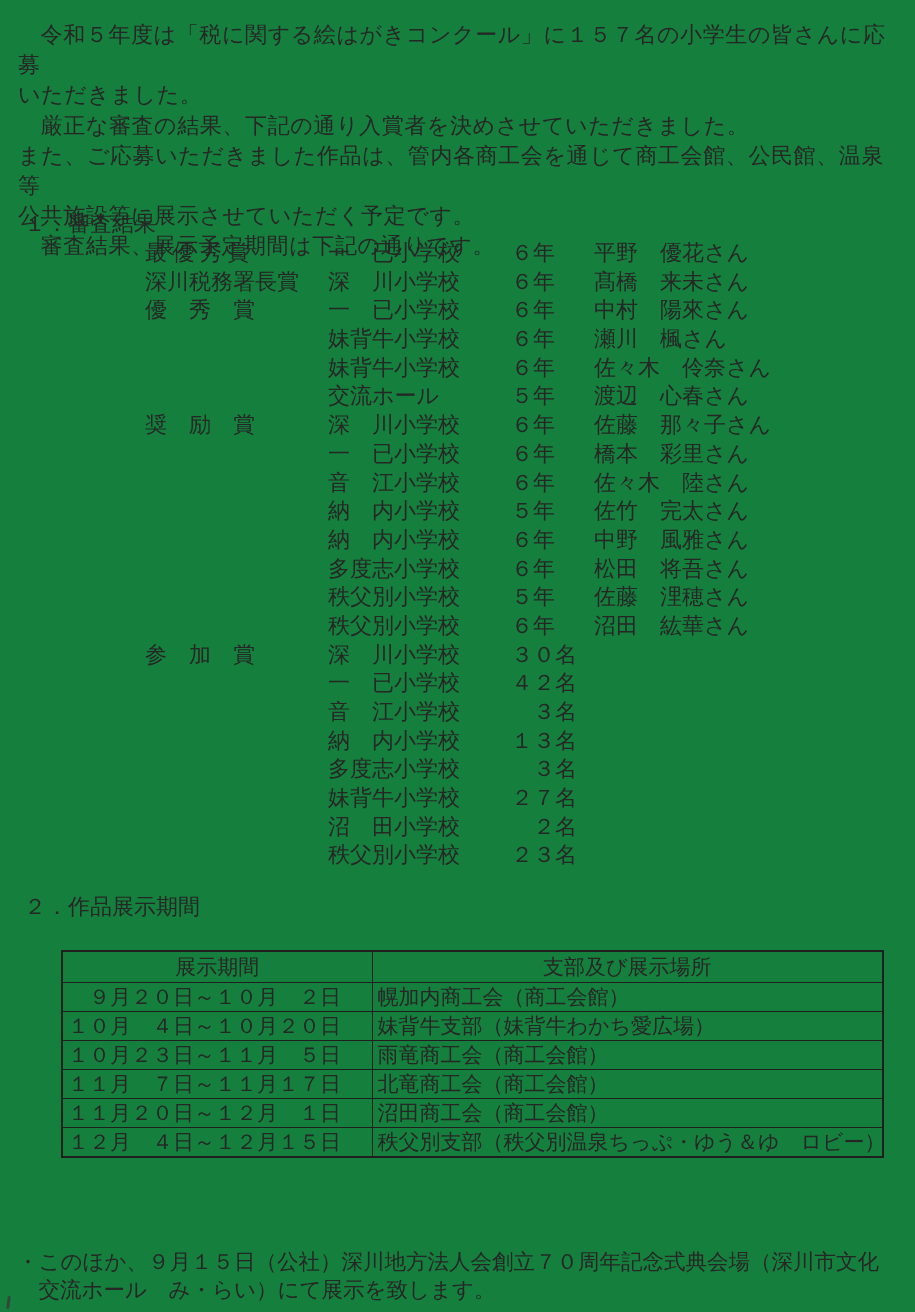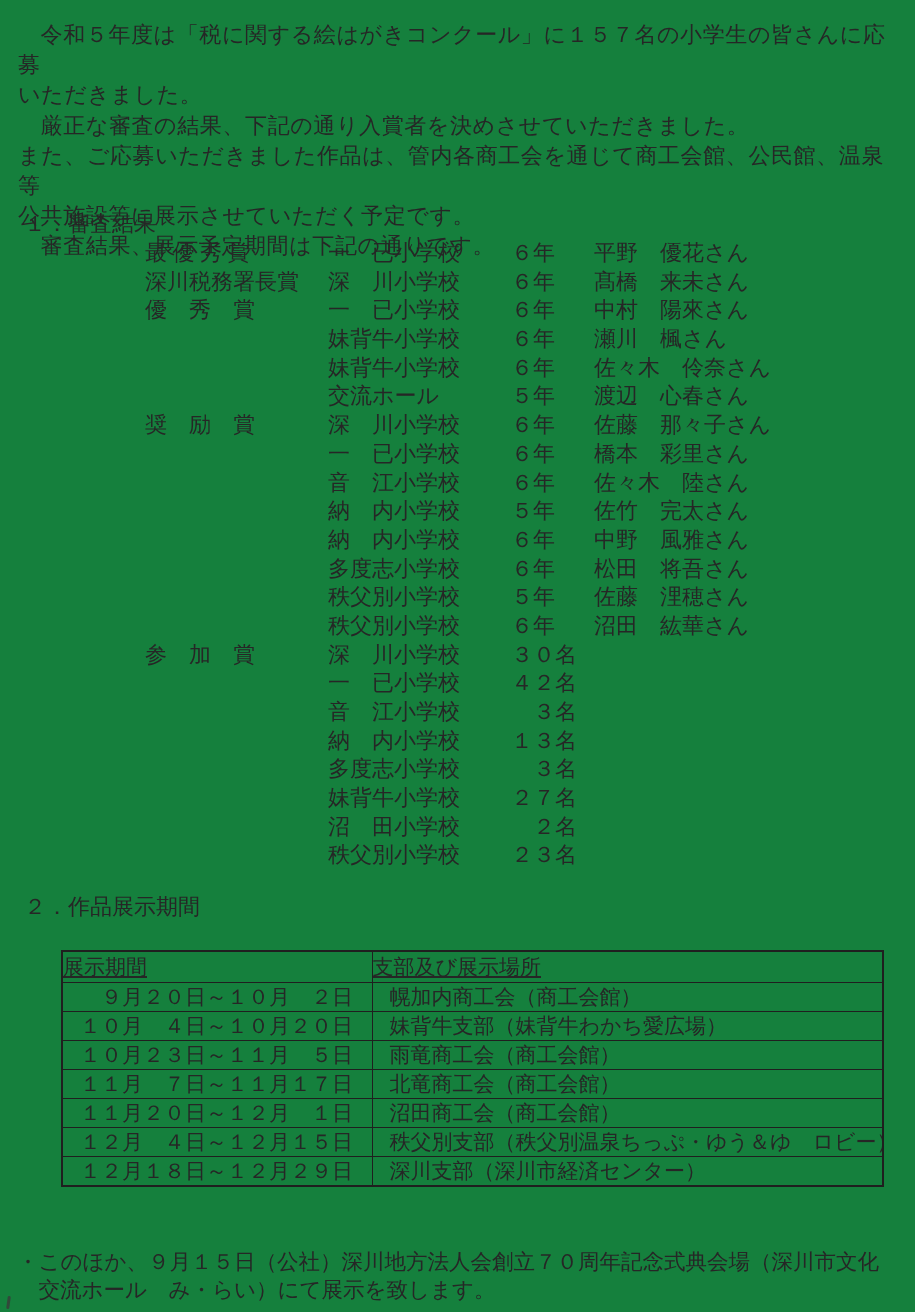--- a/index.html
+++ b/index.html
@@ -56,22 +56,22 @@
     font-size: 21px;
     color: #262626;
     border: 2.4px solid #1f1f1f;
   }
   .exhibit-table th, .exhibit-table td {
     border: 1.7px solid #1f1f1f;
     font-weight: normal;
     white-space: pre;
     overflow: hidden;
   }
-  .exhibit-table th { height: 31px; text-align: left; text-decoration: underline; }
-  .exhibit-table td { height: 27px; padding-left: 17px; }
+  .exhibit-table th { height: 31px; text-align: center; }
+  .exhibit-table td { height: 27px; padding-left: 5px; }
   .footer-note {
     position: absolute;
     top: 1248px; left: 17px; width: 886px;
     font-size: 21.5px;
     line-height: 28px;
     white-space: pre-line;
   }
   .scan-artifact {
     position: absolute;
     left: 7px; top: 1296px;
@@ -152,24 +152,20 @@
           <td class="location">北竜商工会（商工会館）</td>
         </tr>
         <tr>
           <td class="period">１１月２０日～１２月　１日</td>
           <td class="location">沼田商工会（商工会館）</td>
         </tr>
         <tr>
           <td class="period">１２月　４日～１２月１５日</td>
           <td class="location">秩父別支部（秩父別温泉ちっぷ・ゆう＆ゆ　ロビー）</td>
         </tr>
-        <tr>
-          <td class="period">１２月１８日～１２月２９日</td>
-          <td class="location">深川支部（深川市経済センター）</td>
-        </tr>
       </tbody>
   </table>
 
   <div class="footer-note">・このほか、９月１５日（公社）深川地方法人会創立７０周年記念式典会場（深川市文化
 　交流ホール　み・らい）にて展示を致します。</div>
 
   <div class="scan-artifact"></div>
 
 </div>
 

